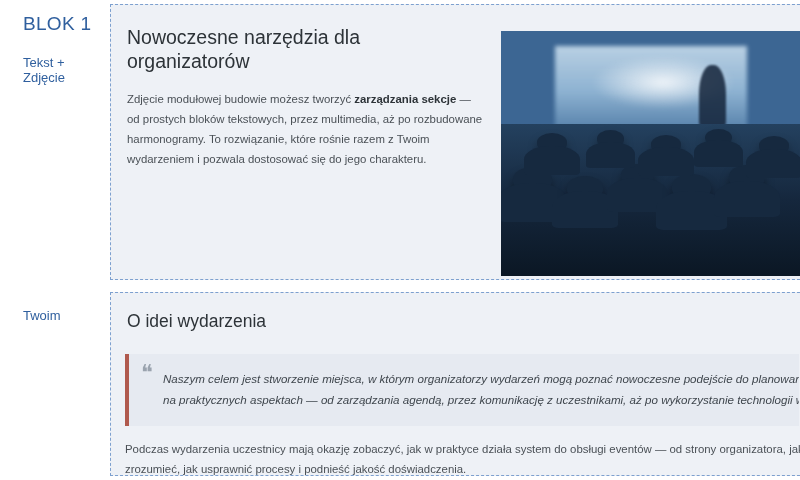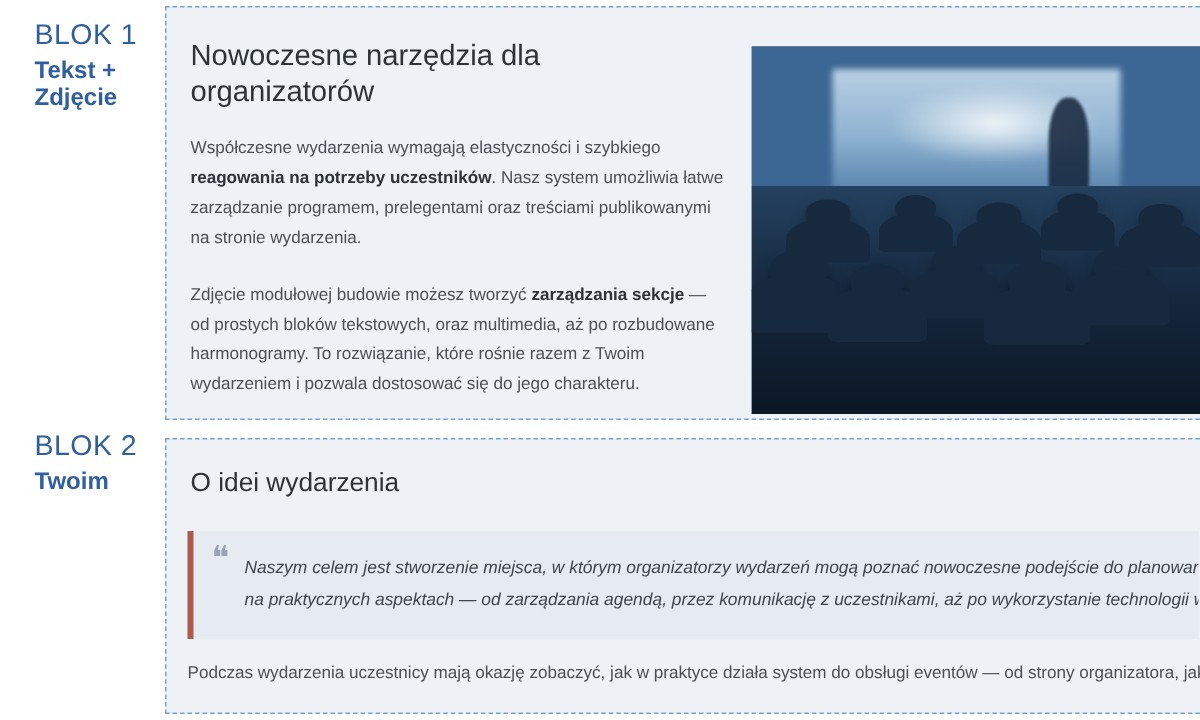--- a/index.html
+++ b/index.html
@@ -26,24 +26,24 @@
     box-sizing: border-box;
   }
   .rail .block-title {
     font-size: 19px;
     color: #2f5f9e;
     letter-spacing: 0.3px;
     font-weight: 400;
     line-height: 1.1;
   }
   .rail .block-sub {
-    font-size: 16px;
+    font-size: 13px;
     color: #2f5f9e;
-    margin-top: 4px;
-    font-weight: 700;
+    margin-top: 20px;
+    font-weight: 400;
   }
 
   
   .panel {
     position: absolute;
     border: 1px dashed #7da0cf;
     box-sizing: border-box;
     background: #eef1f6;
   }
 
@@ -215,22 +215,21 @@
 
 <div class="rail" style="top:14px;">
   <div class="block-title">BLOK 1</div>
   <div class="block-sub">Tekst + Zdjęcie</div>
 </div>
 
 <div class="panel" id="panel-1">
   <div class="p1-inner">
     <div class="p1-text">
       <h1 class="p1-heading">Nowoczesne narzędzia dla organizatorów</h1>
-      <p class="p1-para"><span>Współczesne wydarzenia wymagają elastyczności i szybkiego </span><strong>reagowania na potrzeby uczestników</strong><span>. Nasz system umożliwia łatwe zarządzanie programem, prelegentami oraz treściami publikowanymi na stronie wydarzenia.</span></p>
-      <p class="p1-para"><span>Zdjęcie modułowej budowie możesz tworzyć </span><strong>zarządzania sekcje</strong><span> — od prostych bloków tekstowych, oraz multimedia, aż po rozbudowane harmonogramy. To rozwiązanie, które rośnie razem z Twoim wydarzeniem i pozwala dostosować się do jego charakteru.</span></p>
+      <p class="p1-para"><span>Zdjęcie modułowej budowie możesz tworzyć </span><strong>zarządzania sekcje</strong><span> — od prostych bloków tekstowych, przez multimedia, aż po rozbudowane harmonogramy. To rozwiązanie, które rośnie razem z Twoim wydarzeniem i pozwala dostosować się do jego charakteru.</span></p>
     </div>
     <div class="p1-img-wrap">
       <div class="p1-img">
         <div class="photo-sky"></div>
         <div class="photo-stage"></div>
         <div class="photo-glow"></div>
         <div class="photo-speaker"></div>
         <div class="photo-crowd">
           <span class="head" style="left:4%;  top:28%; width:13%; height:16%;"></span>
           <span class="head" style="left:22%; top:34%; width:12%; height:15%;"></span>
@@ -242,27 +241,27 @@
           <span class="head" style="left:50%; top:7%;  width:10%; height:12%;"></span>
           <span class="head" style="left:68%; top:3%;  width:9%;  height:11%;"></span>
           <span class="head" style="left:86%; top:8%;  width:10%; height:12%;"></span>
         </div>
       </div>
     </div>
   </div>
 </div>
 
 <div class="rail" style="top:288px;">
-  <div class="block-title">BLOK 2</div>
   <div class="block-sub">Twoim</div>
 </div>
 
 <div class="panel" id="panel-2">
   <h2 class="p2-head">O idei wydarzenia</h2>
   <div class="quote-box">
     <span class="quote-mark">❝</span>
     <div class="quote-text">Naszym celem jest stworzenie miejsca, w którym organizatorzy wydarzeń mogą poznać nowoczesne podejście do planowania i realizacji eventów. Sku</div>
     <div class="quote-text">na praktycznych aspektach — od zarządzania agendą, przez komunikację z uczestnikami, aż po wykorzystanie technologii wspierających wydarzenia</div>
   </div>
   <p class="p2-para">
     <span class="nowrap-line">Podczas wydarzenia uczestnicy mają okazję zobaczyć, jak w praktyce działa system do obsługi eventów — od strony organizatora, jak i uczestnika. Dzięki temu ł</span><br>
+    <span>zrozumieć, jak usprawnić procesy i podnieść jakość doświadczenia.</span>
   </p>
 </div>
 
 </body></html>

